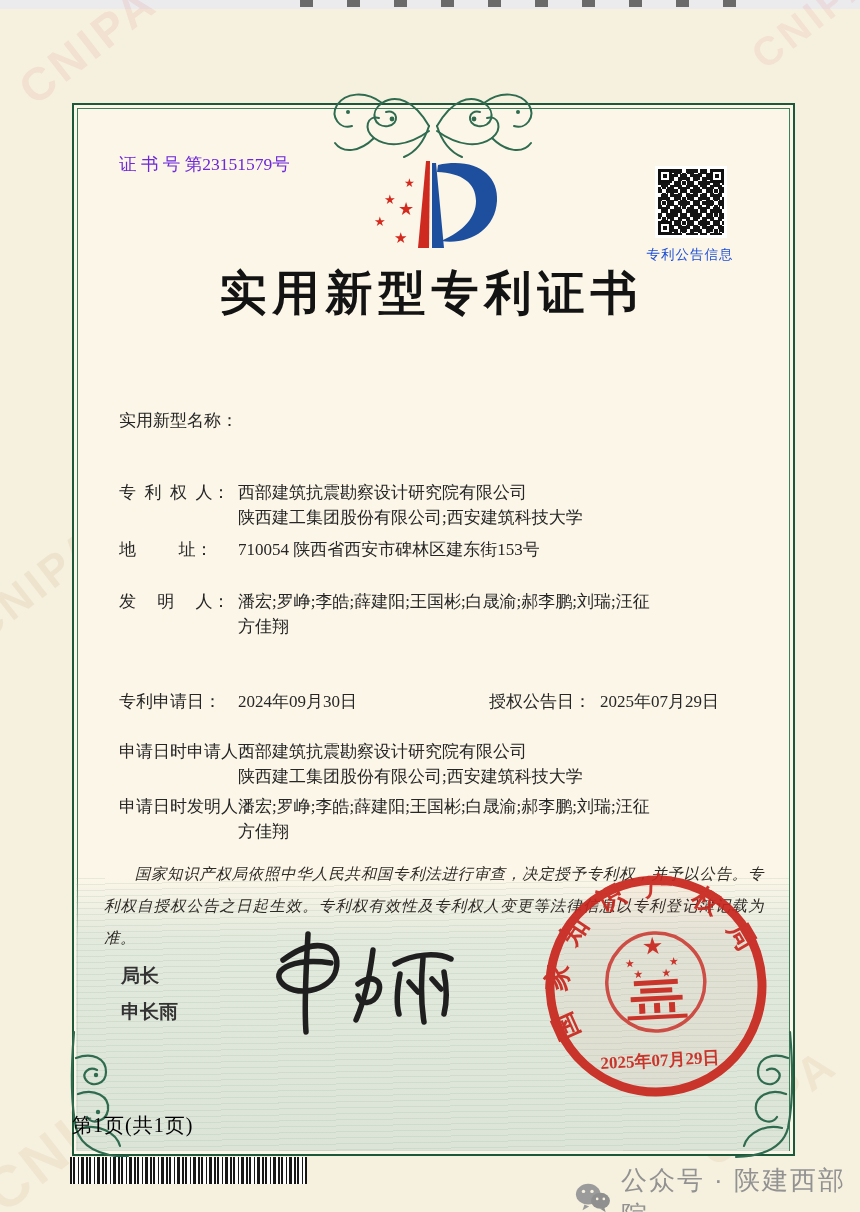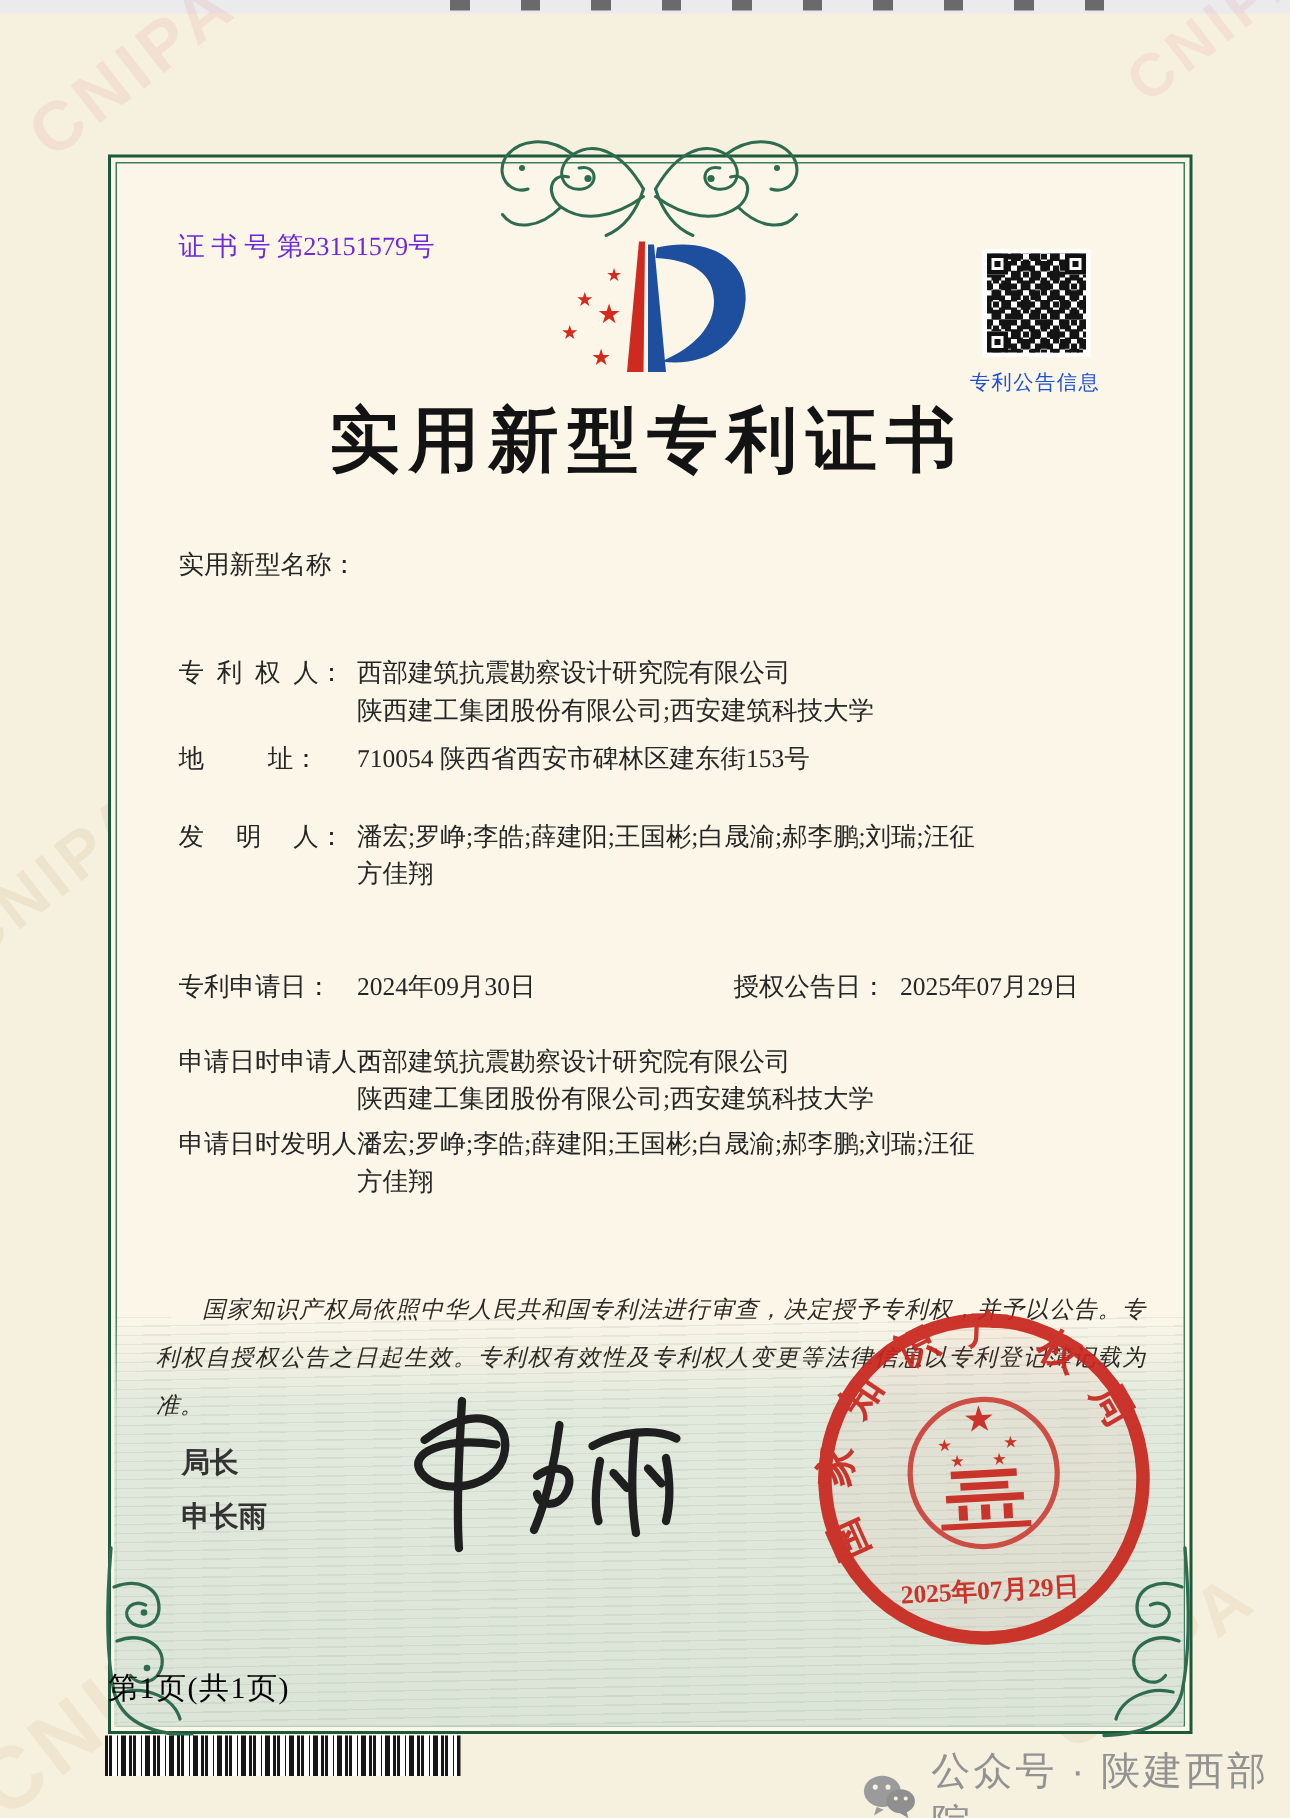--- a/index.html
+++ b/index.html
@@ -29,21 +29,21 @@
     padding:3px;z-index:3;}
   .qr-pattern{position:relative;width:66px;height:66px;
     background:
       repeating-conic-gradient(#141414 0% 25%,transparent 0% 50%) 0 0/8px 8px,
       repeating-conic-gradient(#141414 0% 25%,transparent 0% 50%) 3px 5px/13px 13px,#fff;}
   .finder{position:absolute;width:14px;height:14px;border:3px solid #111;background:#fff;box-sizing:border-box;}
   .finder::after{content:"";position:absolute;left:2px;top:2px;width:4px;height:4px;background:#111;}
   .f-tl{left:0;top:0;} .f-tr{right:0;top:0;} .f-bl{left:0;bottom:0;}
   .qr-label{position:absolute;left:634px;top:246px;width:112px;text-align:center;color:#1d4ed8;
     font-size:13.5px;letter-spacing:1px;z-index:3;}
-  .row{position:absolute;left:119px;right:70px;font-size:17px;color:#262626;line-height:25px;z-index:3;}
+  .row{position:absolute;left:119px;right:70px;font-size:17px;color:#262626;line-height:25px;z-index:3;margin-top:44px;}
   .lbl{white-space:pre;}
   .val{position:absolute;left:119px;top:0;white-space:pre-line;}
   .lbl-r{position:absolute;left:370px;top:0;white-space:pre;}
   .val-r{position:absolute;left:481px;top:0;white-space:pre;}
   .statement{position:absolute;left:104px;top:858px;width:660px;font-size:15.4px;line-height:32px;
     color:#2e2a26;text-indent:2em;text-align:justify;letter-spacing:.6px;font-style:italic;z-index:3;}
   .signer{position:absolute;left:121px;top:958px;font-size:19px;font-weight:700;line-height:36px;
     color:#333;font-family:"Liberation Sans",sans-serif;z-index:3;}
   .signature{position:absolute;left:245px;top:928px;z-index:3;}
   .seal{position:absolute;left:540px;top:870px;z-index:4;transform:rotate(-3deg);opacity:.92;}

